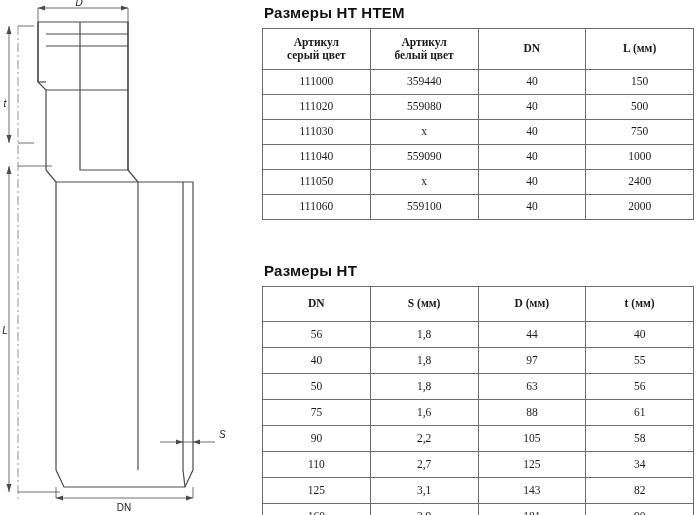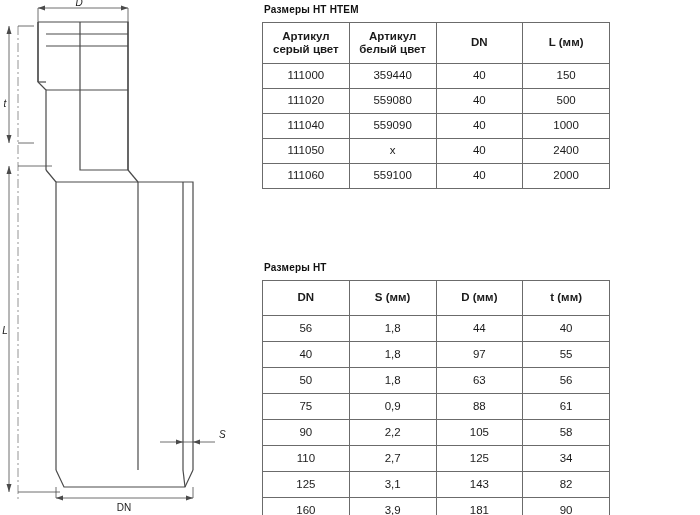--- a/index.html
+++ b/index.html
@@ -36,31 +36,32 @@
 
   .table-block {
     position: absolute;
     left: 0;
     width: 432px;
   }
   #block1 { top: 4px; }
   #block2 { top: 262px; }
 
   .table-title {
-    font-size: 10px;
+    font-size: 15px;
     font-weight: bold;
     color: #111111;
     margin: 0 0 7px 2px;
     letter-spacing: 0.2px;
   }
 
   table.spec {
     border-collapse: collapse;
-    width: 348px;
+    width: 432px;
     table-layout: fixed;
+    font-family: Liberation Serif, serif;
   }
   table.spec th,
   table.spec td {
     border: 1px solid #6b6b6b;
     text-align: center;
     vertical-align: middle;
     font-size: 11.5px;
     color: #1a1a1a;
     padding: 0;
     height: 24px;
@@ -202,20 +203,26 @@
           <td>40</td>
           <td>150</td>
         </tr>
         <tr>
           <td>111020</td>
           <td>559080</td>
           <td>40</td>
           <td>500</td>
         </tr>
         <tr>
+          <td>111030</td>
+          <td>x</td>
+          <td>40</td>
+          <td>750</td>
+        </tr>
+        <tr>
           <td>111040</td>
           <td>559090</td>
           <td>40</td>
           <td>1000</td>
         </tr>
         <tr>
           <td>111050</td>
           <td>x</td>
           <td>40</td>
           <td>2400</td>
@@ -255,21 +262,21 @@
           <td>55</td>
         </tr>
         <tr>
           <td>50</td>
           <td>1,8</td>
           <td>63</td>
           <td>56</td>
         </tr>
         <tr>
           <td>75</td>
-          <td>0,9</td>
+          <td>1,6</td>
           <td>88</td>
           <td>61</td>
         </tr>
         <tr>
           <td>90</td>
           <td>2,2</td>
           <td>105</td>
           <td>58</td>
         </tr>
         <tr>

